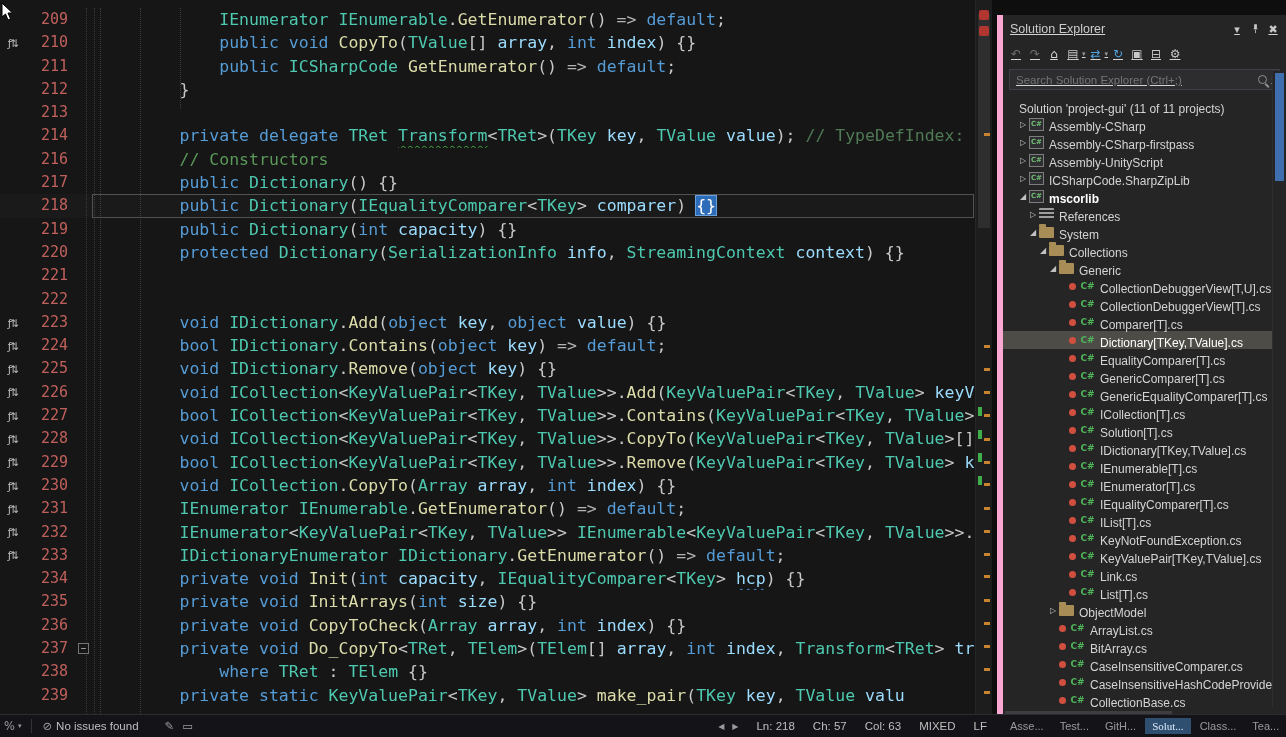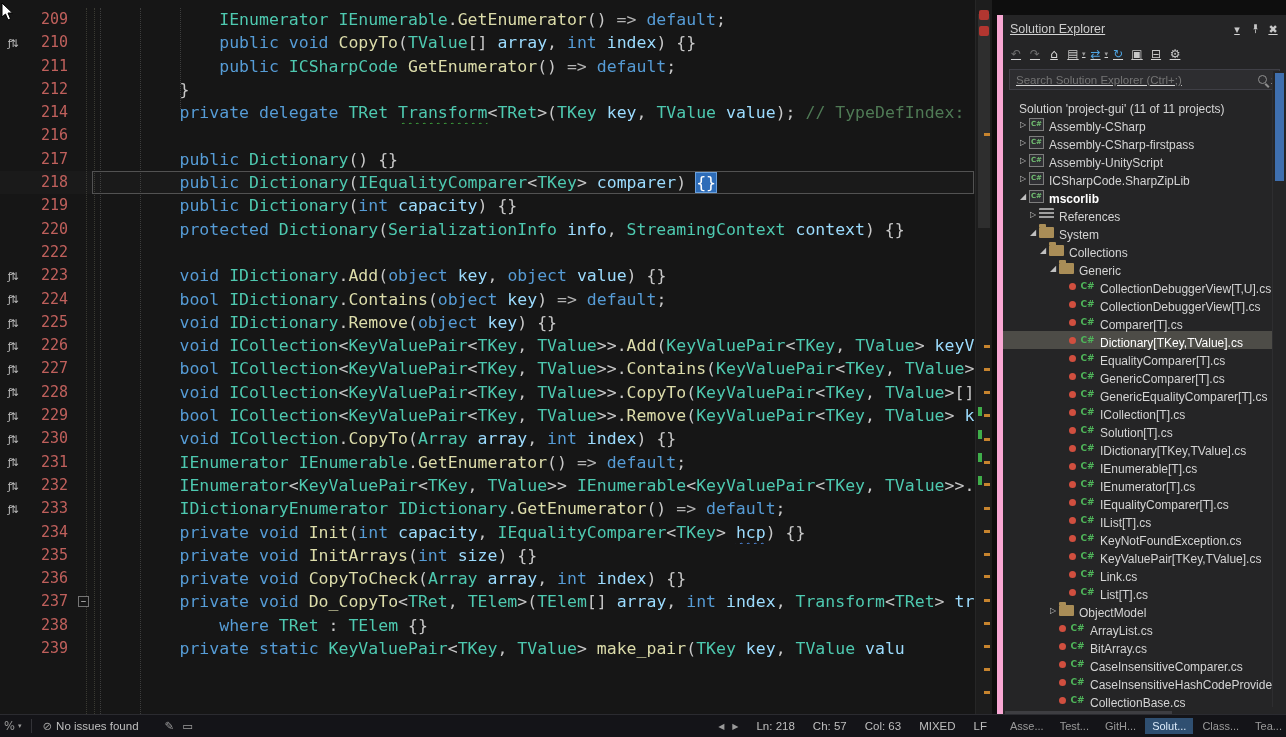--- a/index.html
+++ b/index.html
@@ -117,21 +117,21 @@
     display:flex; align-items:center; color:#bfbfbf; font-size:11.5px;
   }
   .st { display:flex; align-items:center; }
   .st-ic { font-family:"DejaVu Sans", sans-serif; color:#9a9a9a; padding:0 4px; }
   .st-sep { width:1px; height:14px; background:#333338; margin:0 6px; }
   .st-spring { flex:1; }
   .pos-group { display:flex; align-items:center; gap:18px; margin-right:10px; }
   .nav-arrow { font-size:8px; color:#9a9a9a; font-family:"DejaVu Sans", sans-serif; padding:0 4px; }
   #bottom-tabs { width:289px; flex:0 0 289px; height:100%; display:flex; align-items:center; padding-left:6px; gap:2px; }
   .btab { padding:2px 7px; font-size:11px; color:#9a9a9a; }
-  .btab.active { background:#2f4f71; color:#dcebfa; }
+  .btab.active { background:#2f4f71; color:#dcebfa;font-family:Liberation Serif, serif; }
 
   
   #mouse-cursor { position:absolute; left:1px; top:2px; z-index:99; }
 </style>
 </head>
 <body>
 
 <div id="editor">
   <div class="fold-guide" style="left:86px"></div>
   <div class="fold-guide" style="left:94px"></div>
@@ -159,28 +159,35 @@
         <span class="code"><span class="tk pl">            </span><span class="tk kw">public</span><span class="tk pl"> </span><span class="tk ty">ICSharpCode</span><span class="tk pl"> </span><span class="tk fn">GetEnumerator</span><span class="tk pl">() </span><span class="tk op">=&gt;</span><span class="tk pl"> </span><span class="tk kw">default</span><span class="tk pl">;</span></span>
       </div>
       <div class="line">
         <span class="glyph"></span>
         <span class="lnum">212</span>
         <span class="fold"></span>
         <span class="code"><span class="tk pl">        }</span></span>
       </div>
       <div class="line">
         <span class="glyph"></span>
+        <span class="lnum">213</span>
+        <span class="fold"></span>
+        <span class="code"></span>
+      </div>
+      <div class="line">
+        <span class="glyph"></span>
         <span class="lnum">214</span>
         <span class="fold"></span>
         <span class="code"><span class="tk pl">        </span><span class="tk kw">private</span><span class="tk pl"> </span><span class="tk kw">delegate</span><span class="tk pl"> </span><span class="tk ty">TRet</span><span class="tk pl"> </span><span class="tk ty sqg">Transform</span><span class="tk pl">&lt;</span><span class="tk ty">TRet</span><span class="tk pl">&gt;(</span><span class="tk ty">TKey</span><span class="tk pl"> </span><span class="tk pr">key</span><span class="tk pl">, </span><span class="tk ty">TValue</span><span class="tk pl"> </span><span class="tk pr">value</span><span class="tk pl">); </span><span class="tk cd">// TypeDefIndex: 1</span></span>
       </div>
       <div class="line">
         <span class="glyph"></span>
         <span class="lnum">216</span>
         <span class="fold"></span>
+        <span class="code"><span class="tk pl">        </span><span class="tk cm">// Constructors</span></span>
       </div>
       <div class="line">
         <span class="glyph"></span>
         <span class="lnum">217</span>
         <span class="fold"></span>
         <span class="code"><span class="tk pl">        </span><span class="tk kw">public</span><span class="tk pl"> </span><span class="tk ty">Dictionary</span><span class="tk pl">() {}</span></span>
       </div>
       <div class="line current">
         <span class="glyph"></span>
         <span class="lnum">218</span>
@@ -191,20 +198,26 @@
         <span class="glyph"></span>
         <span class="lnum">219</span>
         <span class="fold"></span>
         <span class="code"><span class="tk pl">        </span><span class="tk kw">public</span><span class="tk pl"> </span><span class="tk ty">Dictionary</span><span class="tk pl">(</span><span class="tk kw">int</span><span class="tk pl"> </span><span class="tk pr">capacity</span><span class="tk pl">) {}</span></span>
       </div>
       <div class="line">
         <span class="glyph"></span>
         <span class="lnum">220</span>
         <span class="fold"></span>
         <span class="code"><span class="tk pl">        </span><span class="tk kw">protected</span><span class="tk pl"> </span><span class="tk ty">Dictionary</span><span class="tk pl">(</span><span class="tk ty">SerializationInfo</span><span class="tk pl"> </span><span class="tk pr">info</span><span class="tk pl">, </span><span class="tk ty">StreamingContext</span><span class="tk pl"> </span><span class="tk pr">context</span><span class="tk pl">) {}</span></span>
+      </div>
+      <div class="line">
+        <span class="glyph"></span>
+        <span class="lnum">221</span>
+        <span class="fold"></span>
+        <span class="code"></span>
       </div>
       <div class="line">
         <span class="glyph"></span>
         <span class="lnum">222</span>
         <span class="fold"></span>
       </div>
       <div class="line">
         <span class="glyph">ƒ⇅</span>
         <span class="lnum">223</span>
         <span class="fold"></span>

